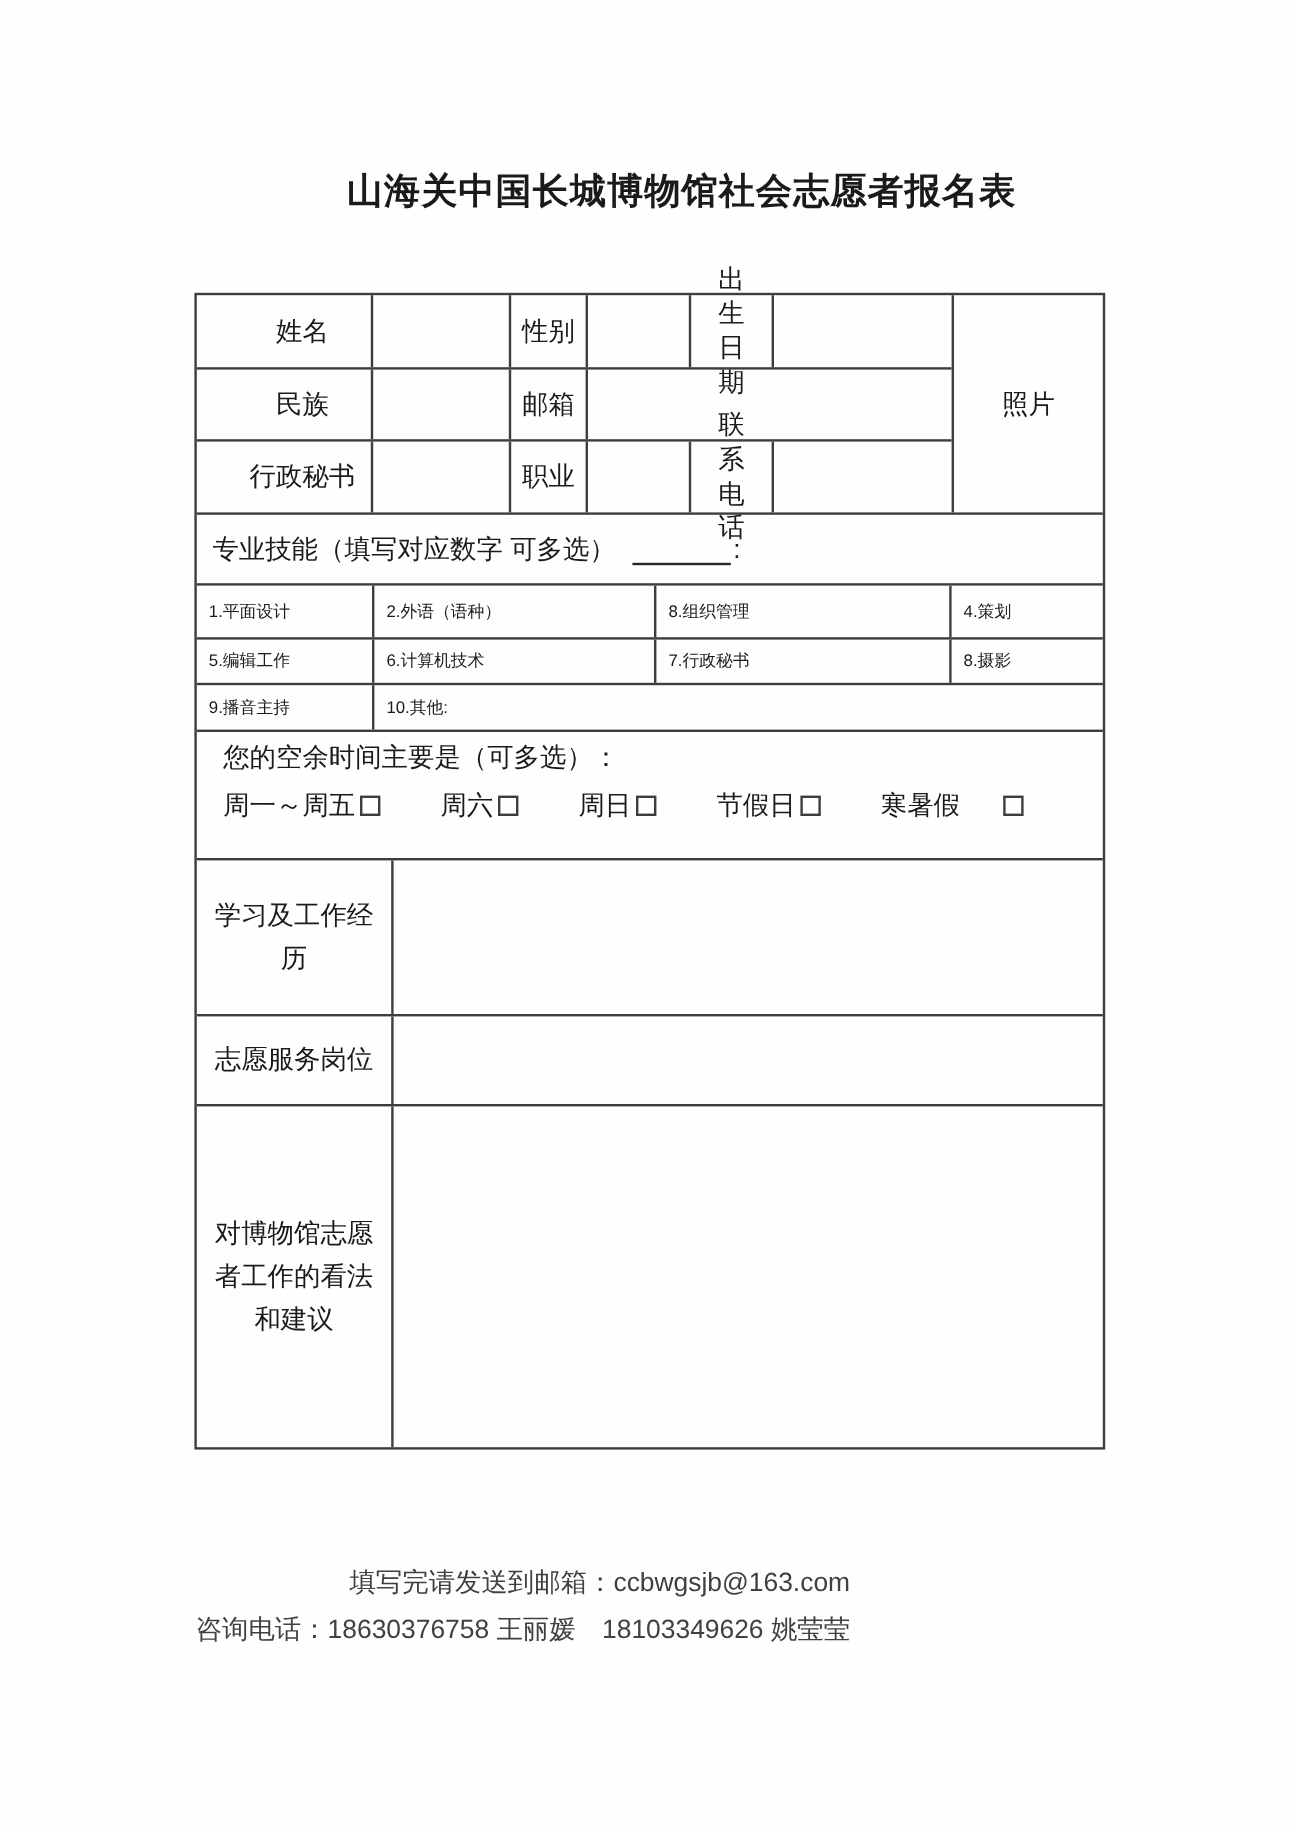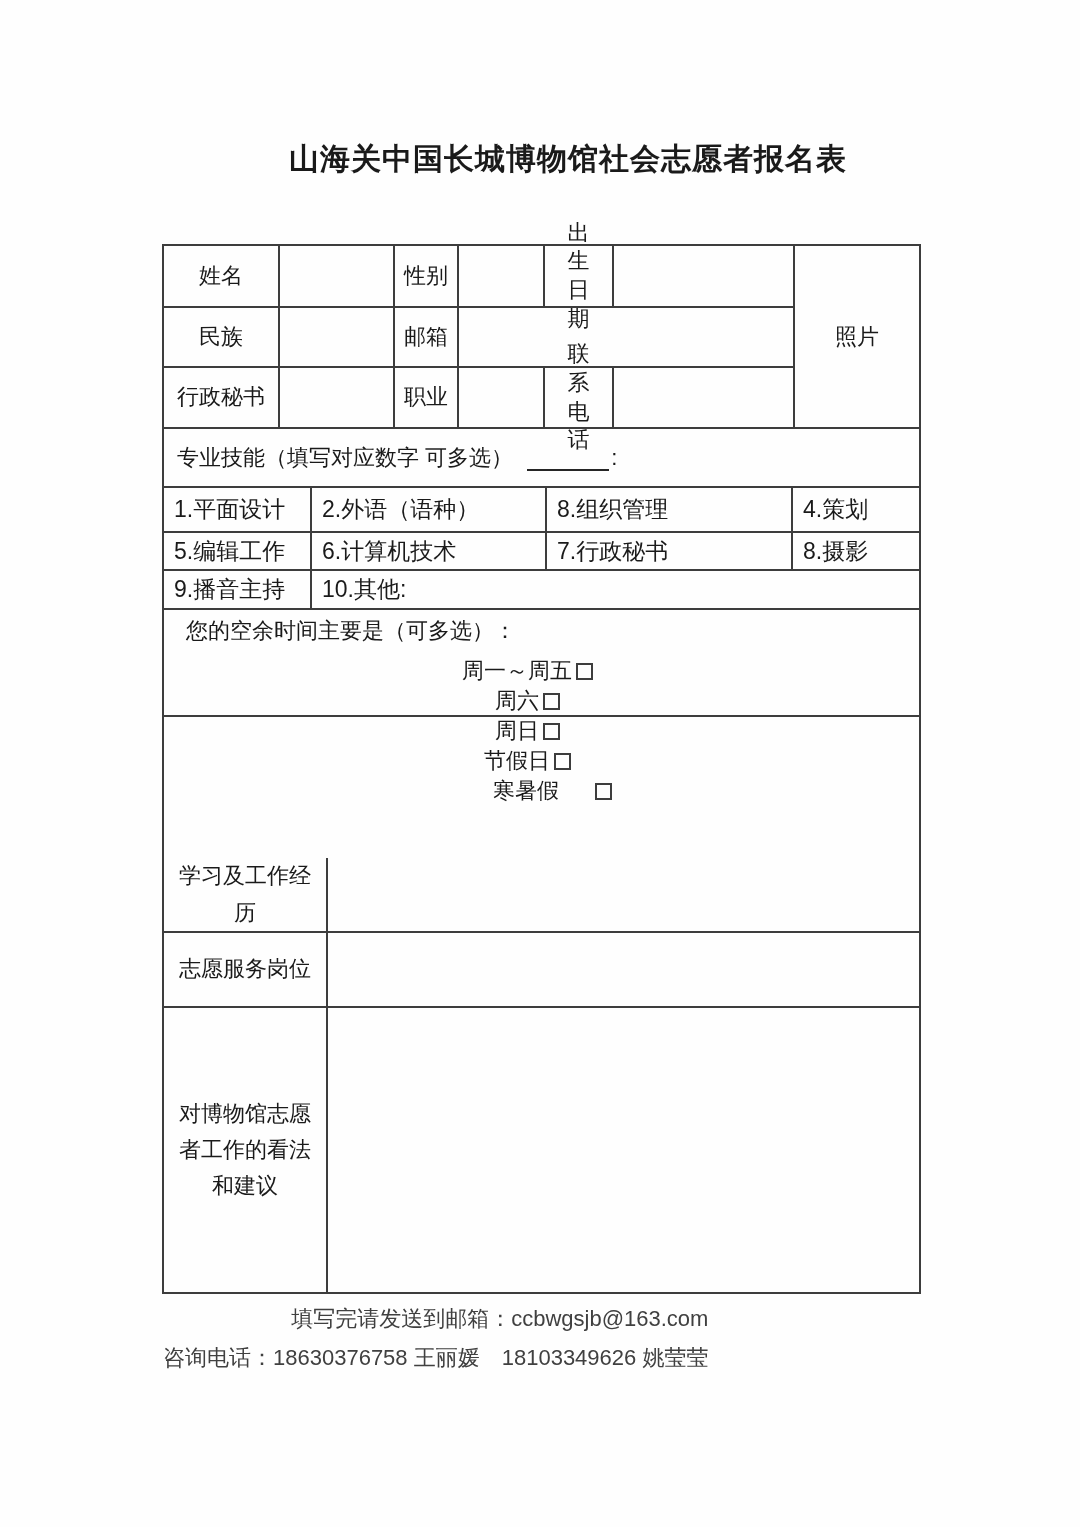--- a/index.html
+++ b/index.html
@@ -25,21 +25,21 @@
   .sec-a { display:flex; border-bottom:2px solid #3d3d3d; }
   .left-a { width:629px; }
   .prow { display:flex; }
   .ra1 { height:62px; }
   .ra2 { height:60px; }
   .ra3 { height:59px; }
   .cell {
     display:flex; align-items:center; justify-content:center;
     font-size:22px; line-height:1.3; text-align:center; padding:0 6px;
   }
-  .w1 { width:116px; } .w2 { width:115px; } .w3 { width:64px; }
+  .w1 { width:116px;margin-left:31px; } .w2 { width:115px; } .w3 { width:64px; }
   .w4 { width:86px; }  .w5 { width:69px; padding:0 22px; }
   .wfill { flex:1; padding:0; }
   .photo {
     flex:1; border-left:2px solid #3d3d3d;
     display:flex; align-items:center; justify-content:center; font-size:22px;
   }
 
   
   .sec-b {
     height:59px; display:flex; align-items:center;
@@ -48,39 +48,39 @@
   .blank-underline {
     display:inline-block; width:82px; height:20px;
     border-bottom:2px solid #262626; margin:0 2px 0 14px;
     transform:translateY(3px);
   }
 
   
   .skill-row { display:flex; }
   .sr1 { height:45px; } .sr2 { height:38px; } .sr3 { height:39px; }
   .skill-cell {
-    display:flex; align-items:center; padding-left:10px; font-size:23px;
+    display:flex; align-items:center; padding-left:10px; font-size:14px;
   }
   .sc1 { width:148px; } .sc2 { width:235px; } .sc3 { width:246px; }
   .scfill { flex:1; }
 
   
   .sec-d { height:107px; padding:6px 0 0 22px; font-size:22px; }
   .ft-prompt { margin-bottom:10px; }
-  .ft-options { display:flex; align-items:center;flex-direction:column; }
+  .ft-options { display:flex; align-items:center; }
   .ft-opt { display:flex; align-items:center; margin-right:50px; }
   .ft-opt:last-child { margin-right:0;gap:32px; }
   .checkbox {
     width:17px; height:17px; border:2px solid #3d3d3d;
     margin-left:4px; display:inline-block; background:#fefefe;
   }
 
   
   .big-row { display:flex; }
-  .se { height:216px;align-items:flex-end; } .sf { height:75px; } .sg { height:284px; }
+  .se { height:130px; } .sf { height:75px; } .sg { height:284px; }
   .big-label {
     width:164px; display:flex; align-items:center; justify-content:center;
     text-align:center; font-size:22px; line-height:1.65;
     padding:0 14px; word-break:break-all;
   }
   .big-blank { flex:1; }
 
   .footer {
     position:absolute; left:163px; top:1299px;
     font-size:22px; line-height:39px; color:#404040;text-align:right;

